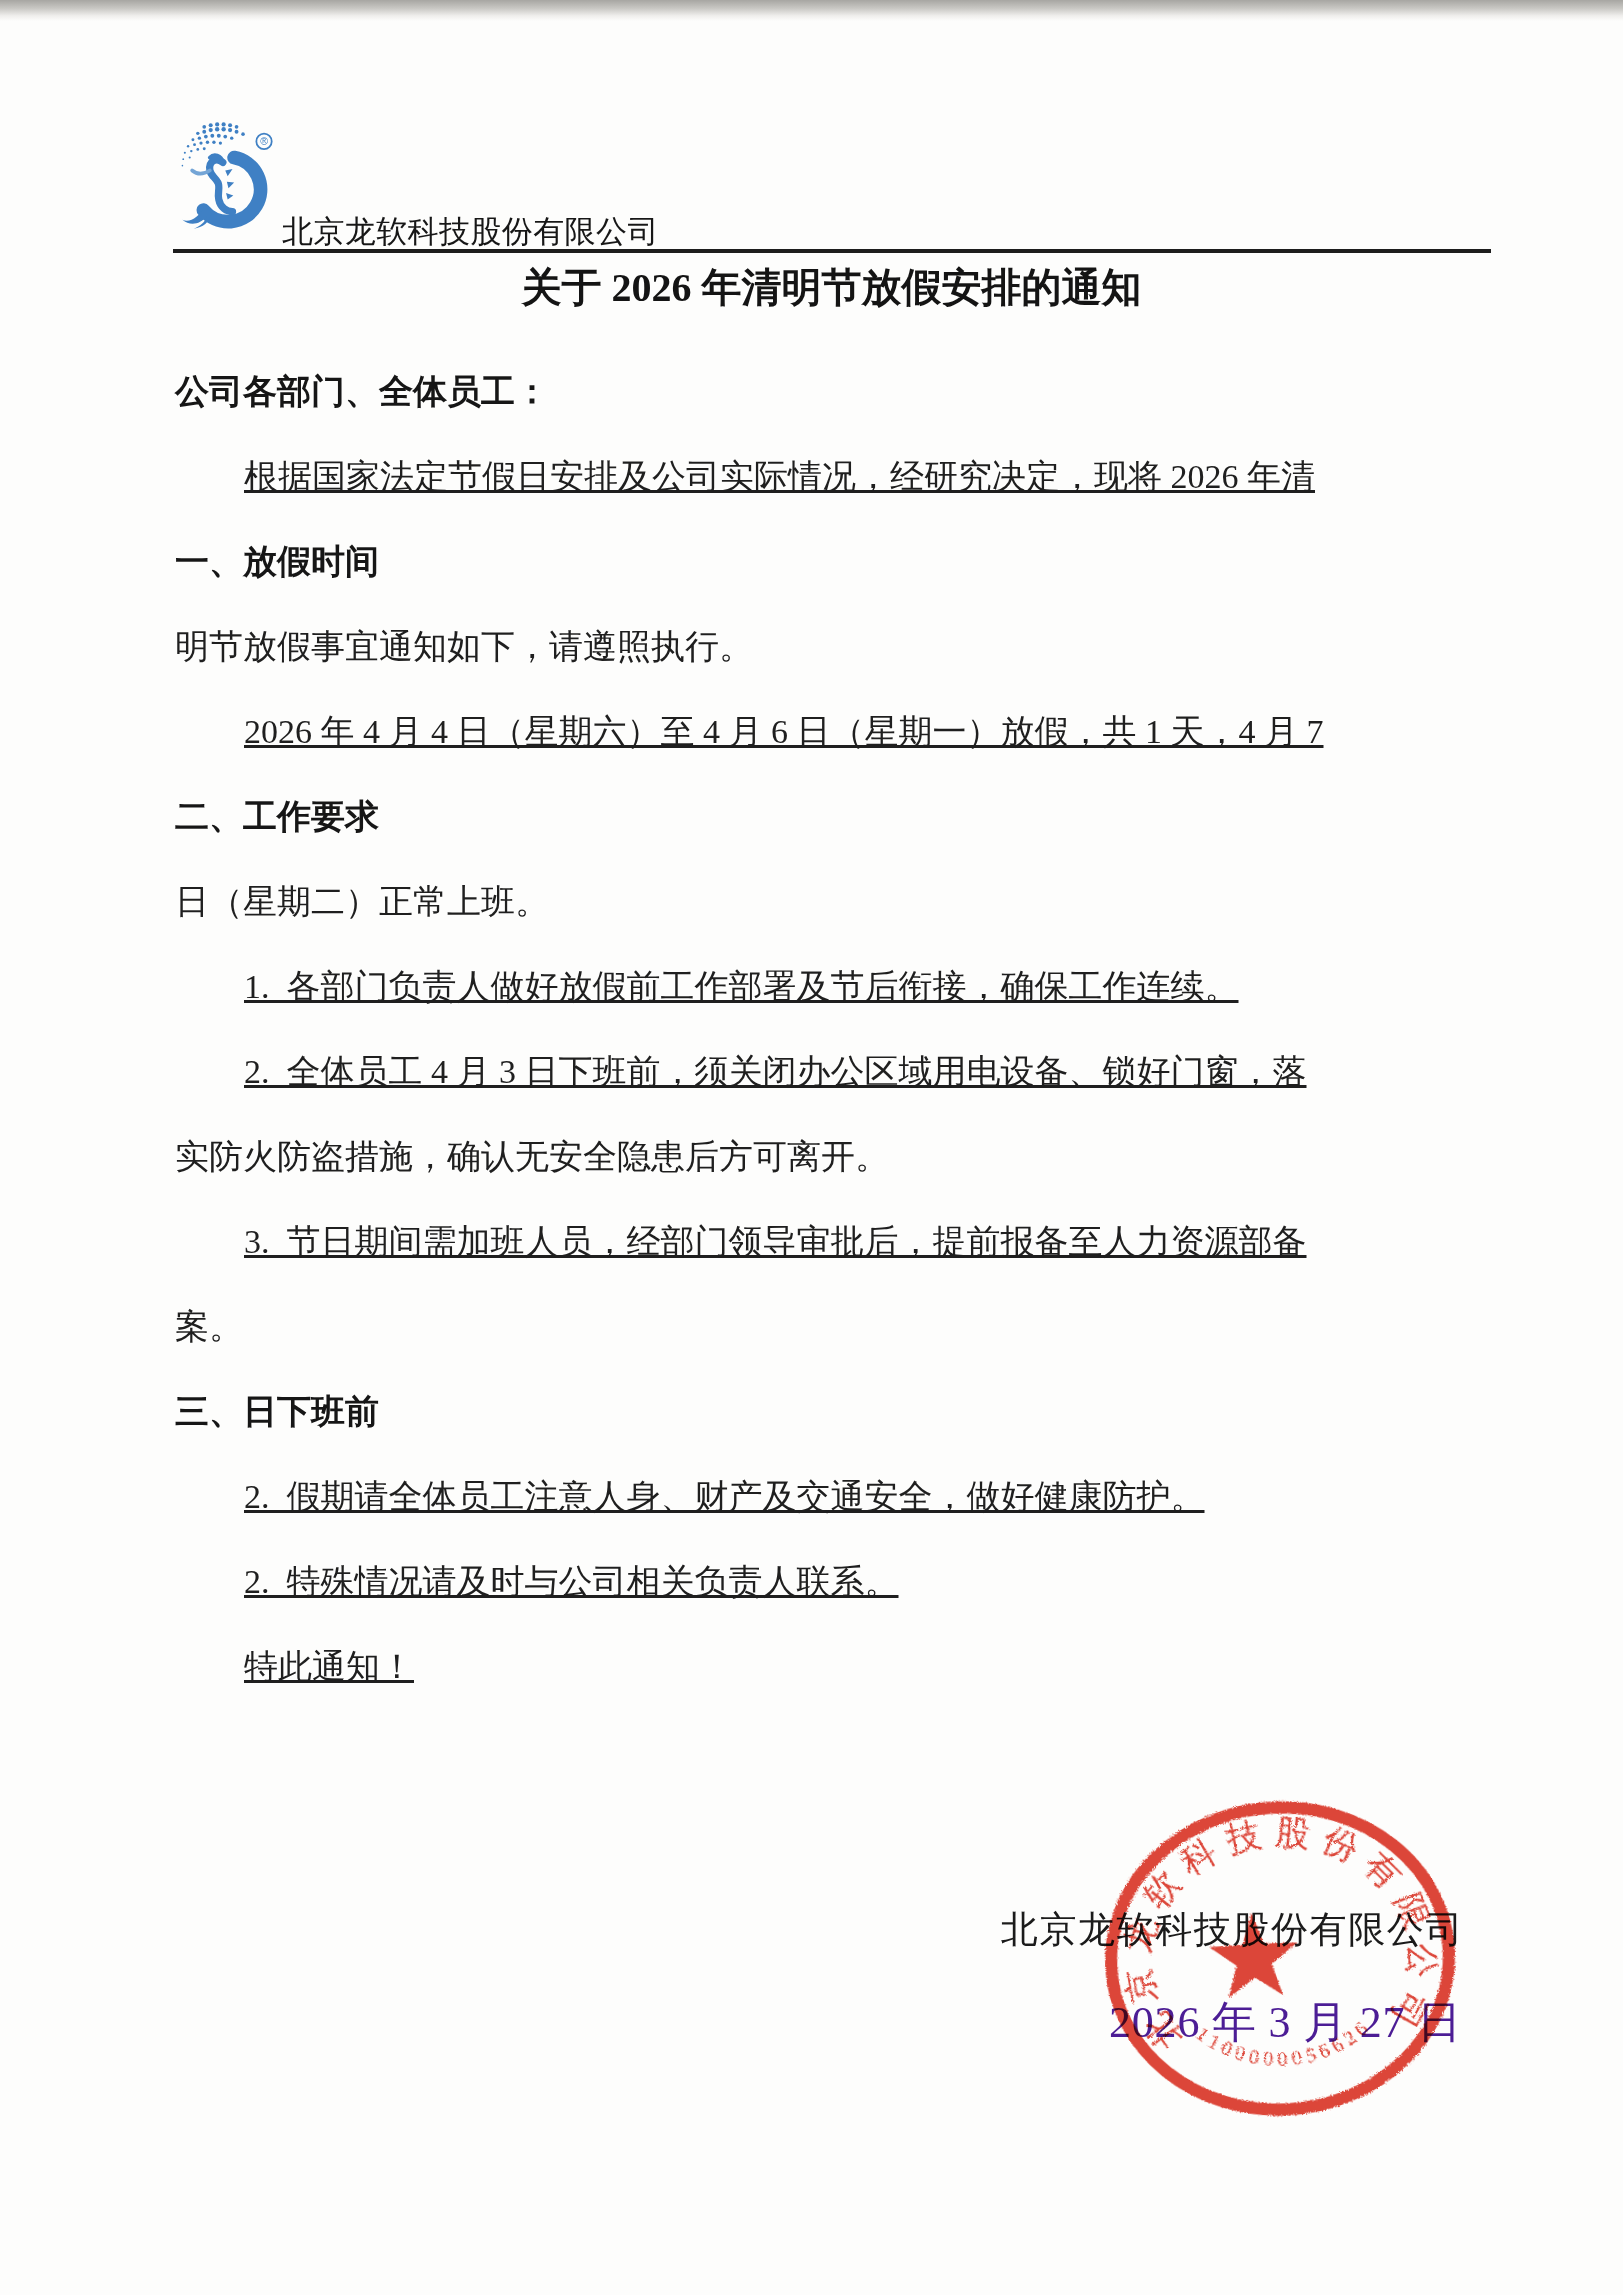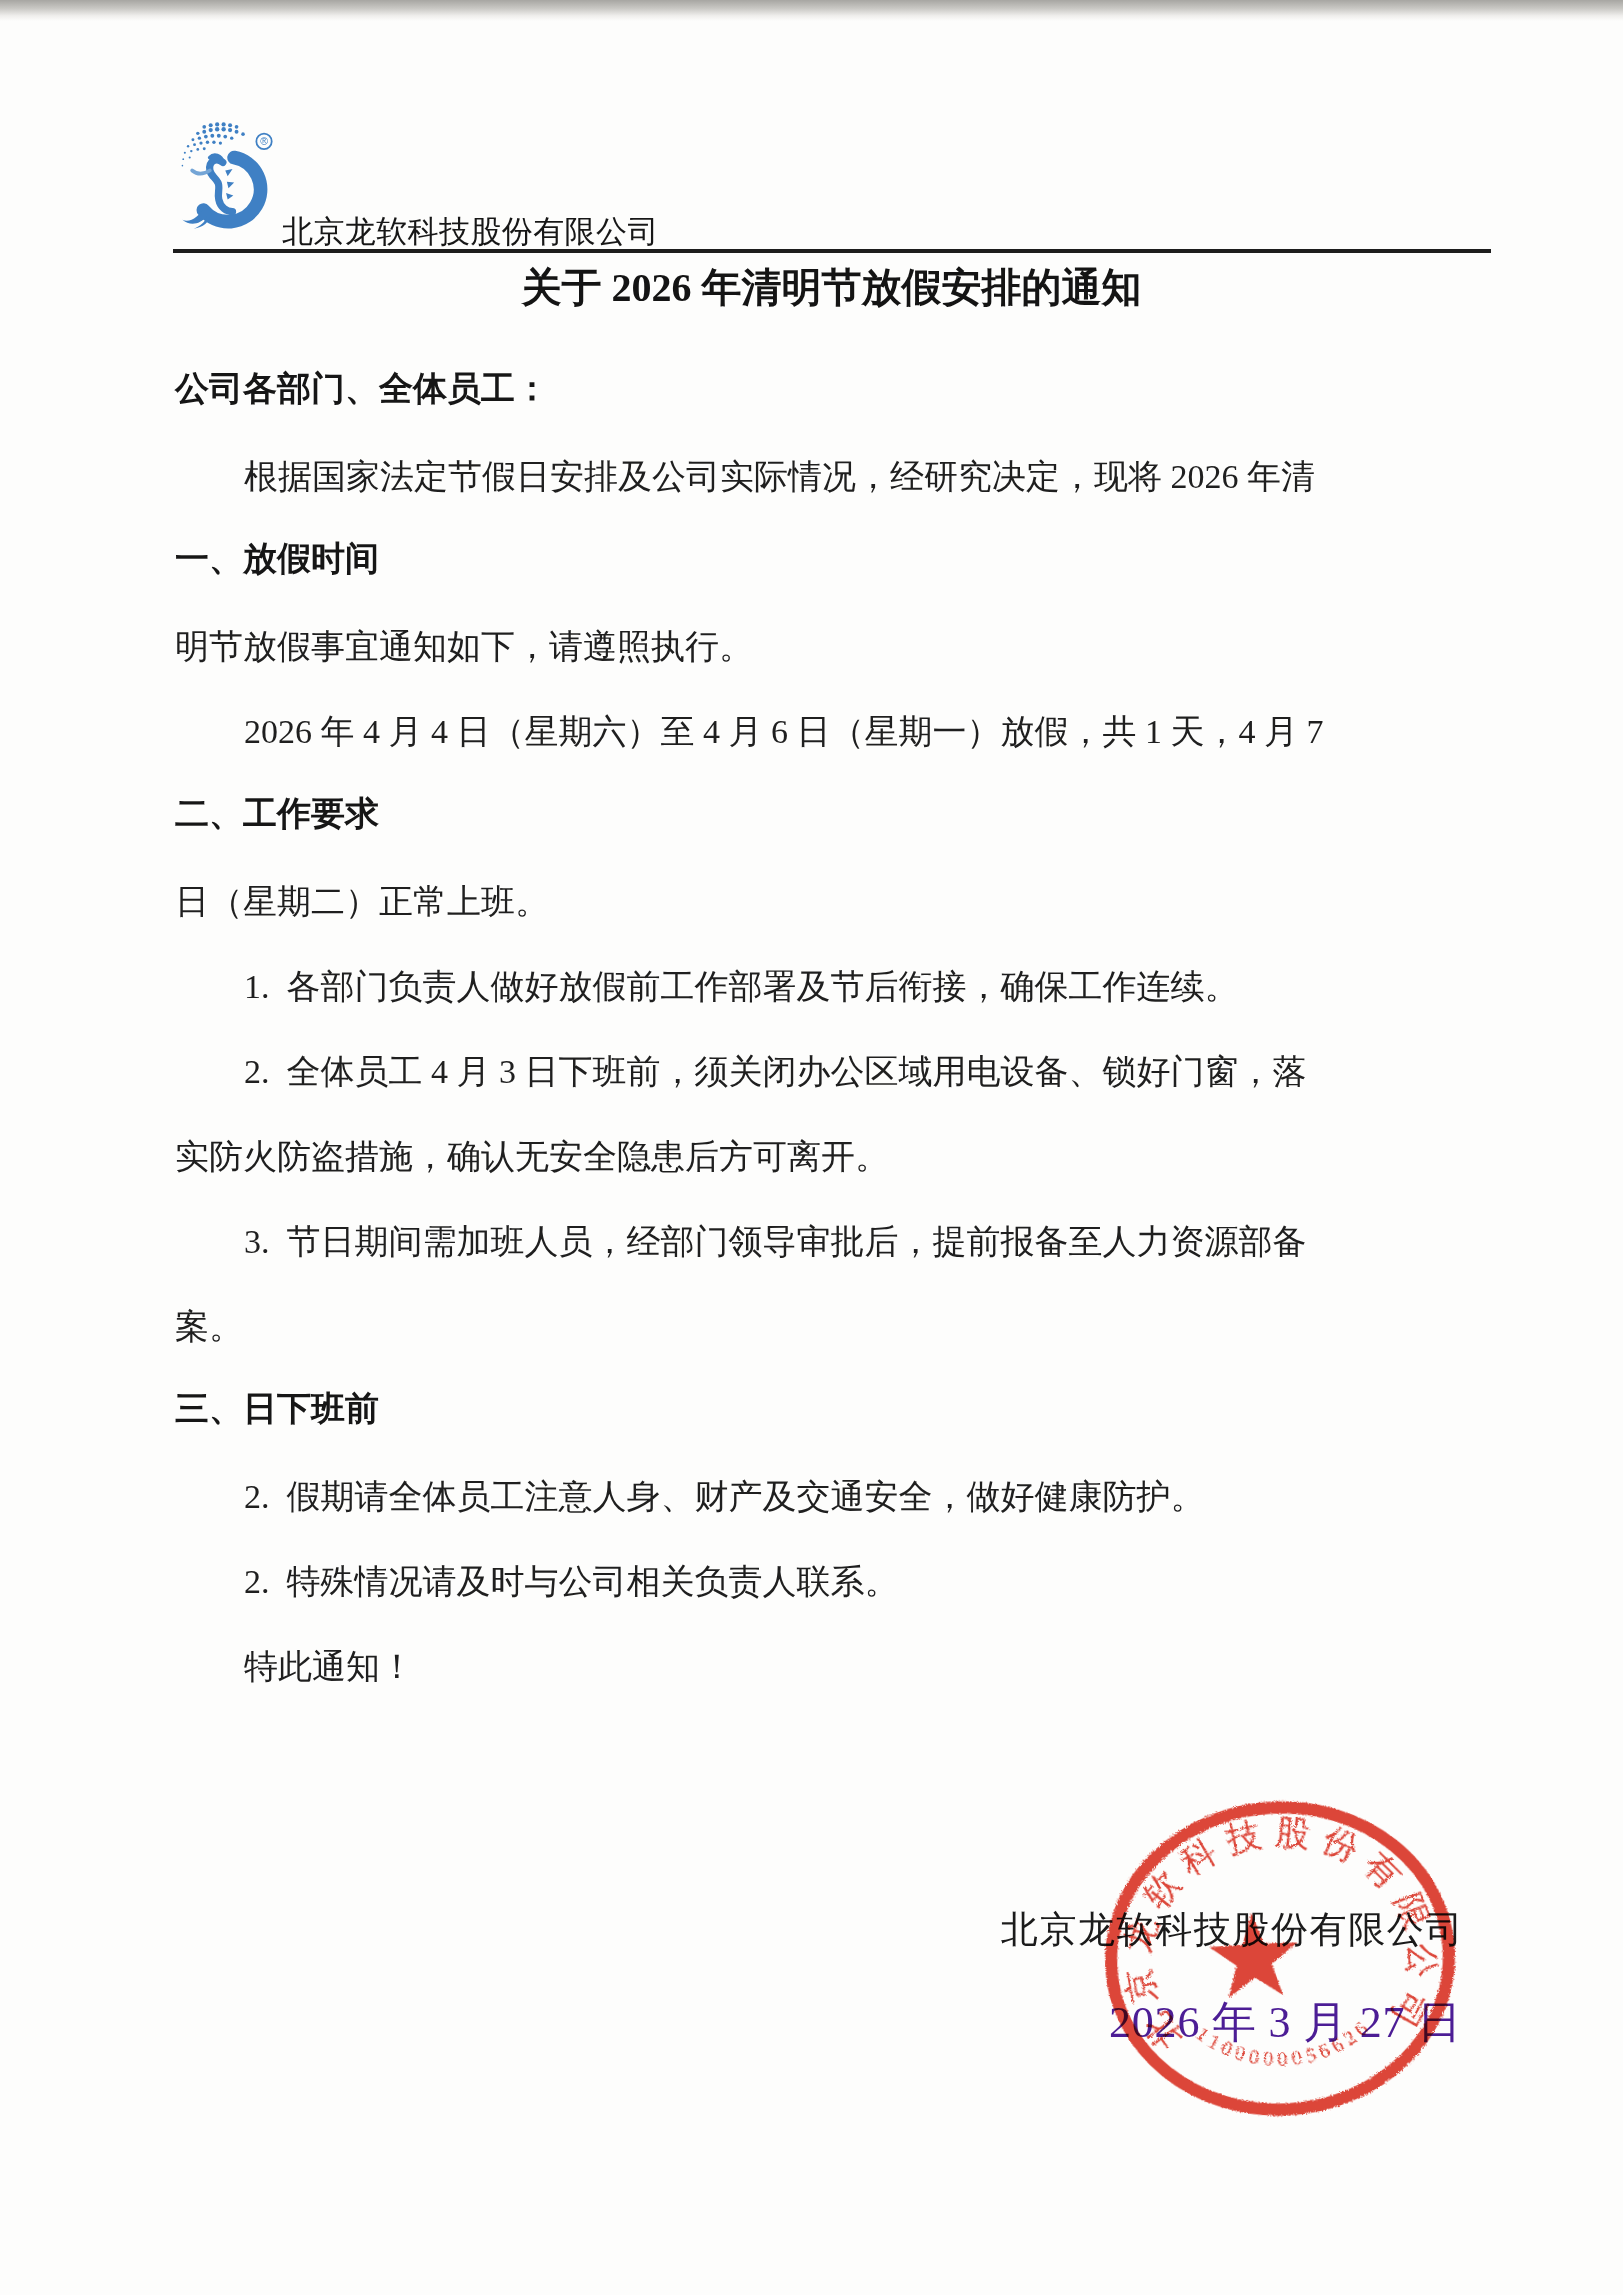--- a/index.html
+++ b/index.html
@@ -9,22 +9,22 @@
   .scan-band{position:absolute;left:0;top:0;width:1623px;height:21px;
        background:linear-gradient(180deg,#a7a6a2 0%,#c9c8c4 40%,#efeeec 75%,#fdfdfc 100%);}
   .logo{position:absolute;left:180px;top:120px;width:101px;height:122px;}
   .header-company{position:absolute;left:282px;top:211px;font-size:31px;
        letter-spacing:0.4px;color:#171717;white-space:pre;}
   .header-rule{position:absolute;left:173px;top:249px;width:1318px;height:4px;background:#1d1d1d;}
   .title{position:absolute;left:0;top:260px;width:1623px;text-align:center;
        font-size:40px;font-weight:700;color:#141414;white-space:pre;padding-left:20px;}
   .body-block{position:absolute;left:175px;top:349px;width:1299px;}
   .line{height:85px;line-height:85px;font-size:34px;white-space:pre;}
-  .indent{padding-left:69px;}
-  .heading,.salutation{font-family:Liberation Mono, monospace;font-weight:700;color:#161616;}
+  .indent{padding-left:69px;text-decoration:underline;}
+  .heading,.salutation{font-family:Liberation Serif, serif;font-weight:700;color:#161616;}
   .sig-company{position:absolute;right:159px;top:1905px;font-size:37px;
        letter-spacing:1.6px;color:#1b1b1b;white-space:pre;}
   .sig-date{position:absolute;right:161px;top:1993px;font-size:44px;
        letter-spacing:0.8px;color:#4c1d95;white-space:pre;}
   .stamp{position:absolute;left:1098px;top:1796px;width:364px;height:325px;
        mix-blend-mode:multiply;opacity:.93;transform:rotate(-3deg);}
   .stamp text{font-family:"Liberation Serif",serif;}
 </style>
 </head>
 <body>

